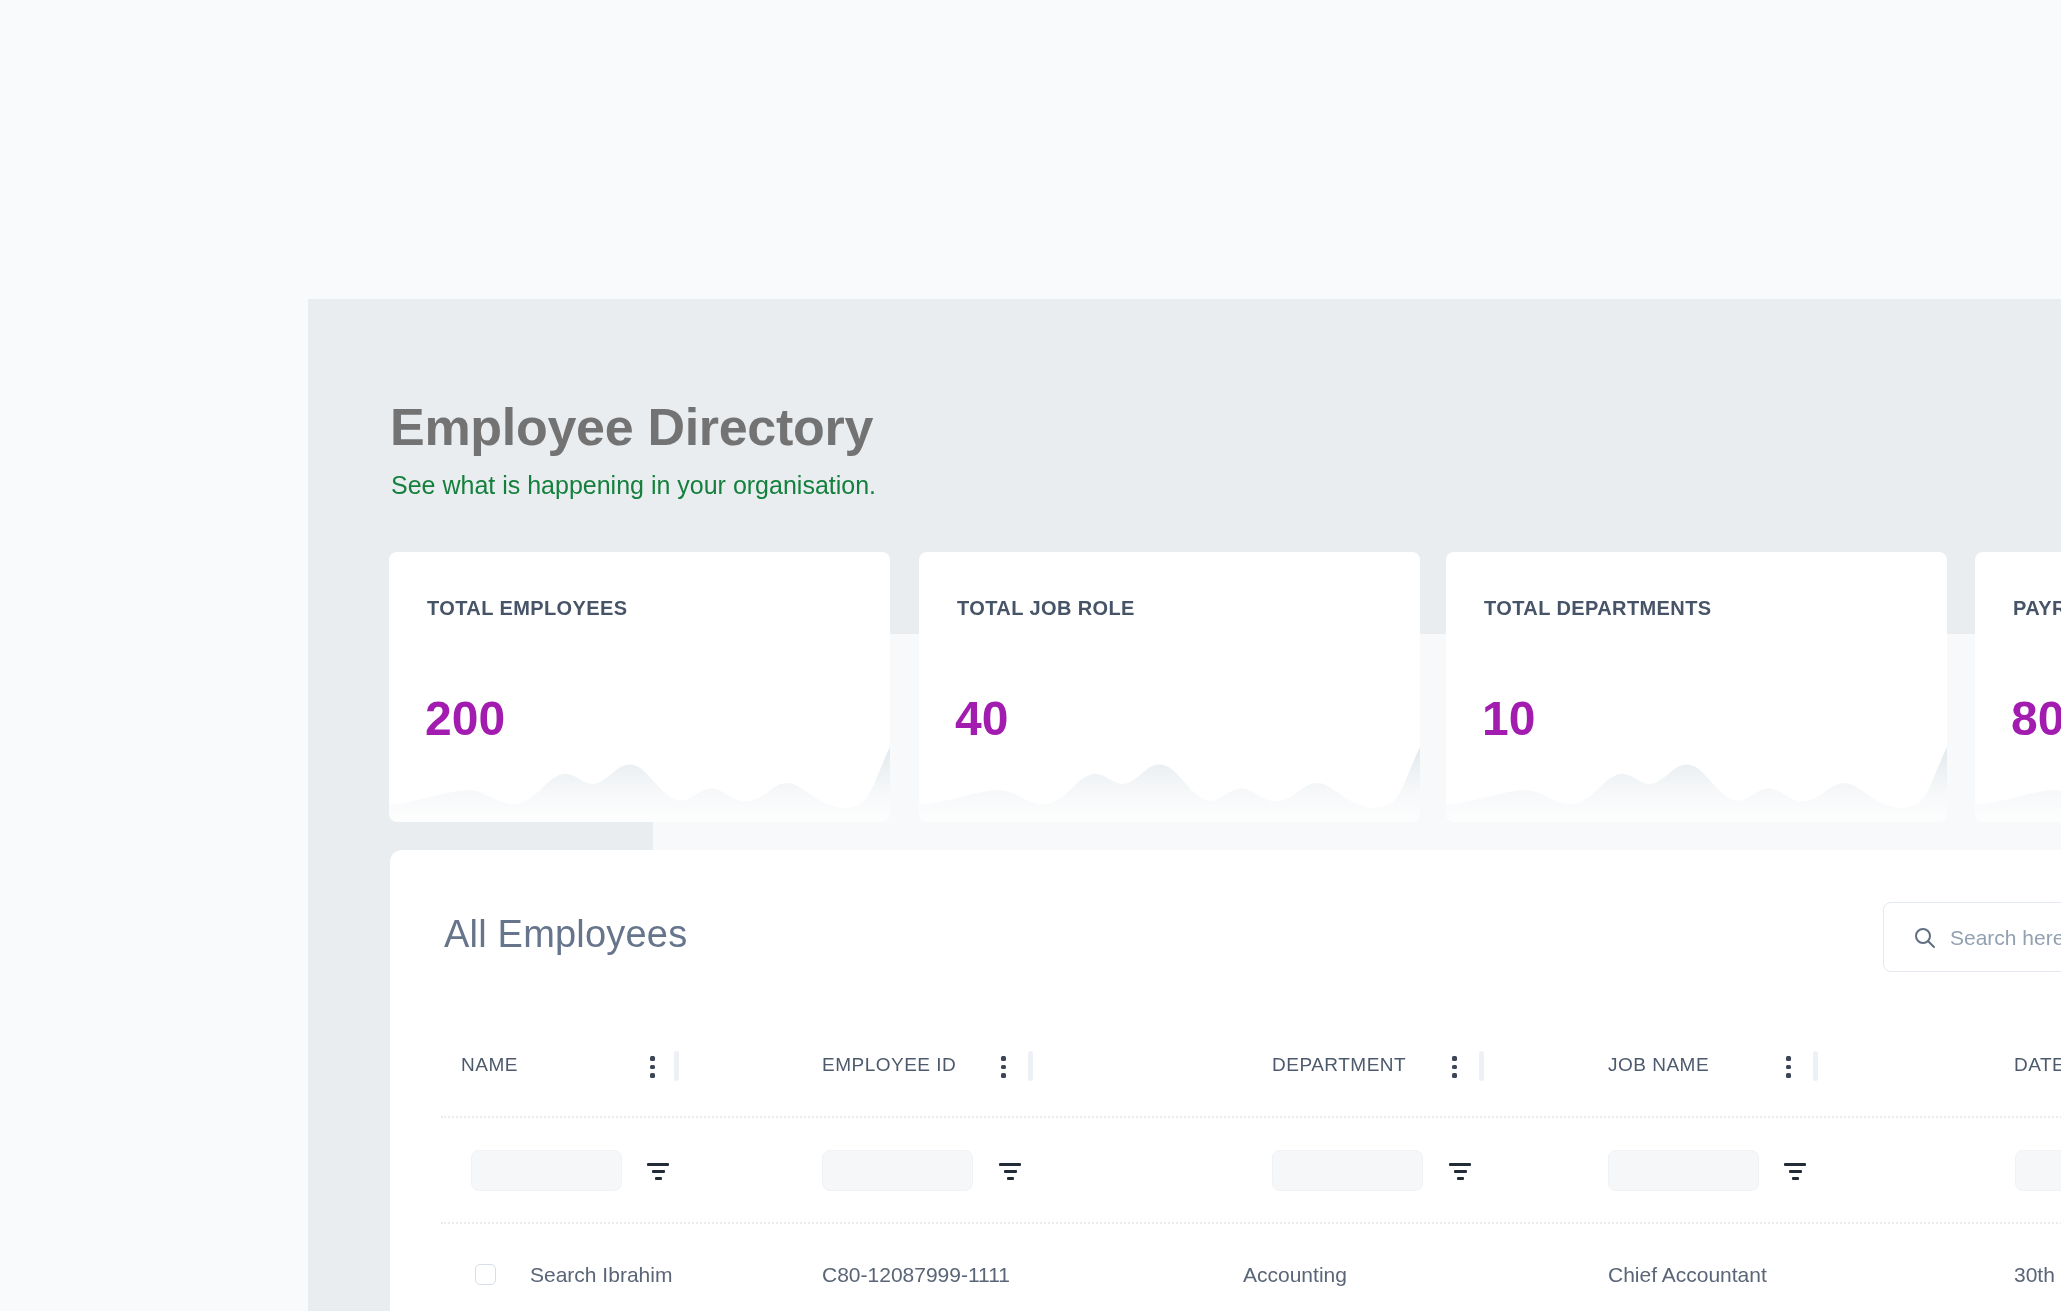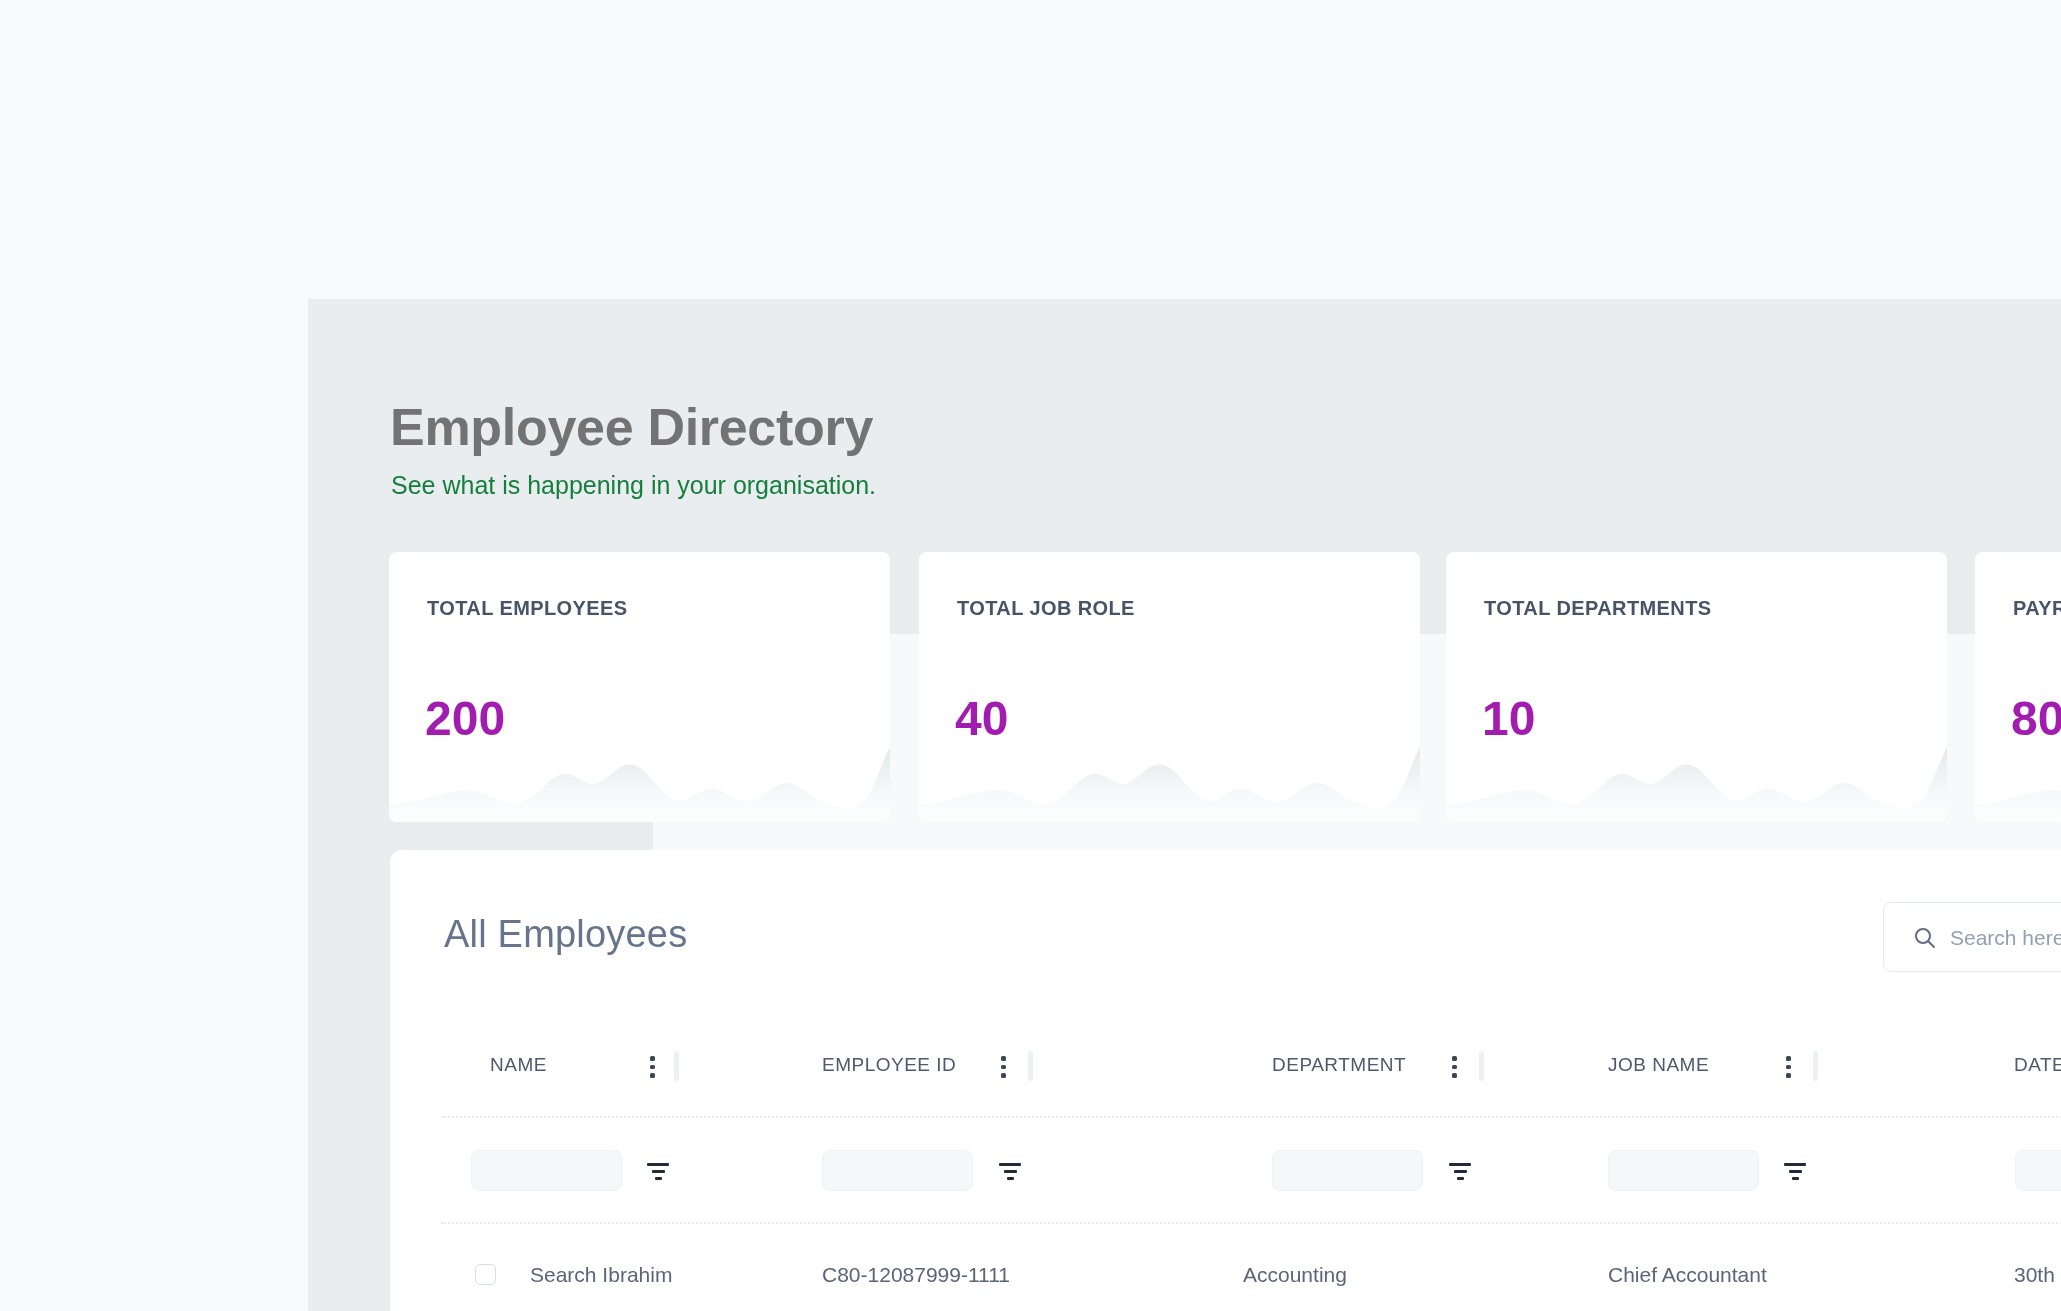--- a/index.html
+++ b/index.html
@@ -113,21 +113,21 @@
     <h2 class="section-heading">All Employees</h2>
 
     <div class="search-box">
       <svg width="24" height="24" viewBox="0 0 24 24">
         <circle cx="10" cy="10" r="7" fill="none" stroke="#5f6e80" stroke-width="2"></circle>
         <line x1="15.2" y1="15.2" x2="21" y2="21" stroke="#5f6e80" stroke-width="2" stroke-linecap="round"></line>
       </svg>
       <input type="text" placeholder="Search here..." style="">
     </div>
 
-    <div class="col-label" style="left:100px;">NAME</div>
+    <div class="col-label" style="left:71px;">NAME</div>
     <div class="col-label" style="left:432px;">EMPLOYEE ID</div>
     <div class="col-label" style="left:882px;">DEPARTMENT</div>
     <div class="col-label" style="left:1218px;">JOB NAME</div>
     <div class="col-label" style="left:1624px;">DATE</div>
 
     <div class="kebab" style="left:260px;">
         <i></i>
         <i></i>
         <i></i>
       </div>

